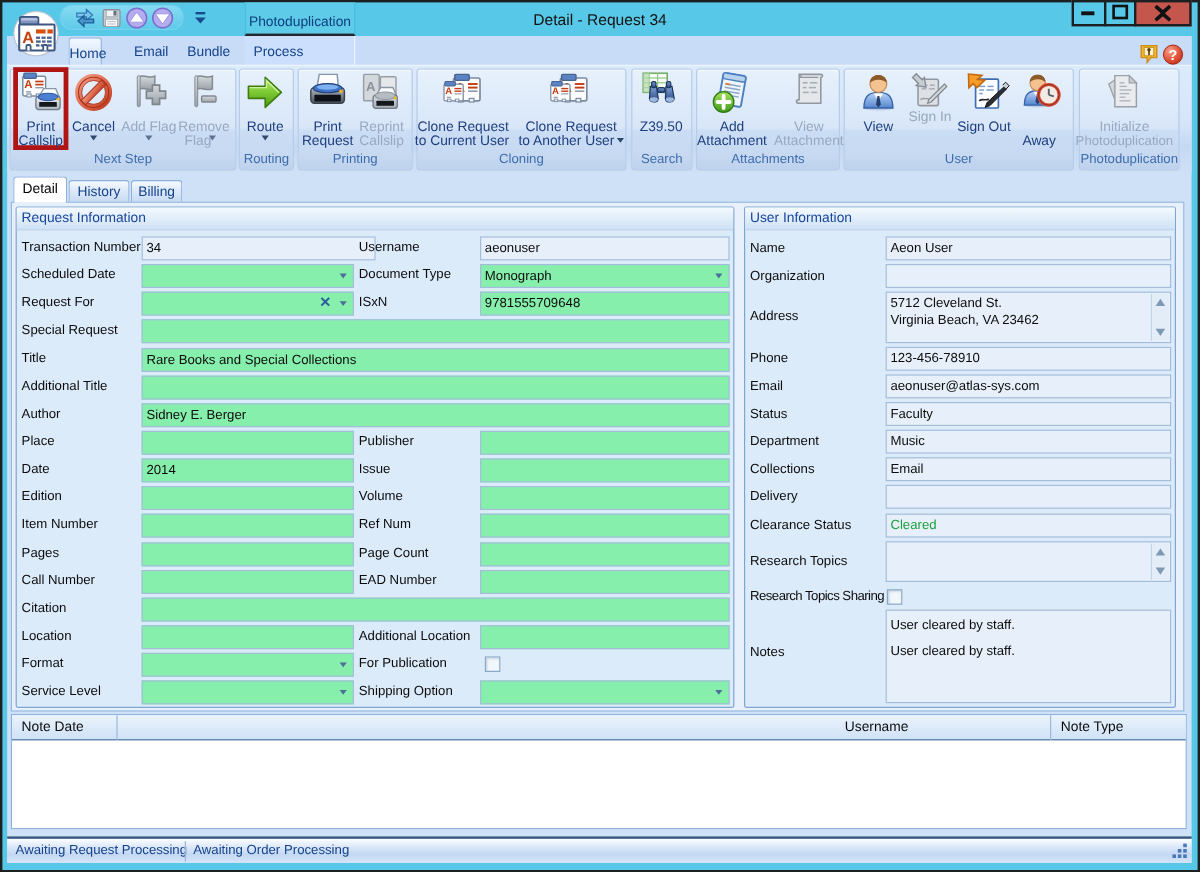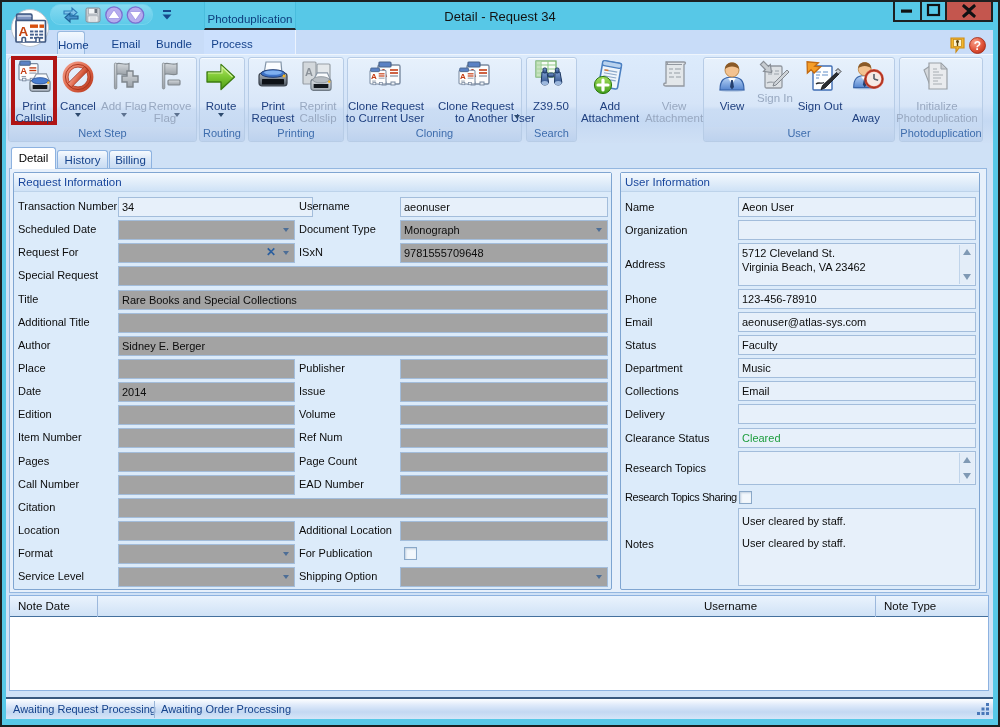--- a/index.html
+++ b/index.html
@@ -26,21 +26,21 @@
 .dda { position:absolute; width:0; height:0; border-left:3.5px solid transparent; border-right:3.5px solid transparent; border-top:4px solid #2d4a6e; transform:translateX(-50%); }
 .dda.dis { border-top-color:#5d7290; }
 .dtab { position:absolute; font-size:11.5px; color:#15428b; text-align:center; border:1px solid #8db2e0; border-bottom:none; border-radius:3px 3px 0 0; background:linear-gradient(#f6fafe,#dcE9f8 45%,#c6daf2); }
 #dtab1 { left:11px; top:147px; width:45px; height:22px; background:#fff; color:#000; line-height:21px; z-index:3; }
 #dtab2 { left:57px; top:150px; width:51px; height:19px; line-height:18px; }
 #dtab3 { left:109px; top:150px; width:43px; height:19px; line-height:18px; }
 #page { position:absolute; left:9px; top:168px; width:978px; height:425px; background:#e7f0fb; border:1px solid #94b7e0; }
 .gbox { position:absolute; border:1px solid #7fa5d1; border-radius:2px; background:#dcebfa; }
 .ghead { position:absolute; left:0; top:0; width:100%; height:19px; background:linear-gradient(#f4f9fe,#cfe2f6); border-bottom:1px solid #bdd3ea; color:#17459c; font-size:11.5px; line-height:19px; padding-left:4px; }
 .lbl { position:absolute; font-size:11px; color:#0c0c0c; white-space:nowrap; }
-.fld { position:absolute; height:20px; background:#a3a3a3; border:1px solid #a3bddb; font-size:11px; color:#0c0c0c; line-height:18px; padding-left:3px; white-space:nowrap; }
+.fld { position:absolute; height:20px; background:#86efac; border:1px solid #a3bddb; font-size:11px; color:#0c0c0c; line-height:18px; padding-left:3px; white-space:nowrap; }
 .ro { background:#e7f0fa; }
 .caret { position:absolute; width:0; height:0; border-left:3.5px solid transparent; border-right:3.5px solid transparent; border-top:4.5px solid #4d6e96; }
 .cbx { position:absolute; width:13px; height:13px; background:#f2f7fc; border:1px solid #8aa8c8; box-shadow:inset 1px 1px 2px rgba(120,150,180,.4); }
 .vsb { position:absolute; right:1px; top:1px; width:15px; background:#e3edf8; border-left:1px solid #c0d4ea; }
 .sbup,.sbdn { position:absolute; left:3px; width:0; height:0; border-left:4.5px solid transparent; border-right:4.5px solid transparent; }
 .sbup { top:4px; border-bottom:6px solid #7f99b4; }
 .sbdn { bottom:4px; border-top:6px solid #7f99b4; }
 #grid { position:absolute; left:9px; top:595px; width:980px; height:96px; background:#fff; border:1px solid #8db2e0; }
 #gridhead { position:absolute; left:0; top:0; width:100%; height:21px; background:linear-gradient(#eaf3fd,#d0e2f6); border-bottom:1px solid #44709d; }
 .gcol { position:absolute; top:0; height:21px; border-right:1px solid #9cb8dc; font-size:11.5px; color:#0c0c0c; line-height:21px; padding-left:8px; }
@@ -114,20 +114,23 @@
     </div>
   <div class="rgroup" style="left:242px;width:96px;">
       <div class="glabel">Printing</div>
     </div>
   <div class="rgroup" style="left:341px;width:175px;">
       <div class="glabel">Cloning</div>
     </div>
   <div class="rgroup" style="left:520px;width:51px;">
       <div class="glabel">Search</div>
     </div>
+  <div class="rgroup" style="left:574px;width:120px;">
+      <div class="glabel">Attachments</div>
+    </div>
   <div class="rgroup" style="left:697px;width:192px;">
       <div class="glabel">User</div>
     </div>
   <div class="rgroup" style="left:893px;width:84px;">
       <div class="glabel">Photoduplication</div>
     </div>
 </div>
 <div class="abs" style="left:11px;top:56px;width:46px;height:69px;border:4px solid #b01414;"></div>
 <svg class="abs" style="left:19px;top:61px;" width="32" height="32" viewBox="0 0 32 32">
     <g transform="translate(0,0) scale(0.8636363636363636)">
@@ -382,21 +385,21 @@
 <div class="dda dis" style="left:177px;top:113px;"></div>
 <div class="btxt" style="left:221px;top:100px;">Route</div>
 <div class="dda" style="left:221px;top:113px;"></div>
 <div class="btxt" style="left:273px;top:100px;">Print</div>
 <div class="btxt" style="left:273px;top:112px;">Request</div>
 <div class="btxt dis" style="left:318px;top:100px;">Reprint</div>
 <div class="btxt dis" style="left:318px;top:112px;">Callslip</div>
 <div class="btxt" style="left:386px;top:100px;">Clone Request</div>
 <div class="btxt" style="left:385px;top:112px;">to Current User</div>
 <div class="btxt" style="left:476px;top:100px;">Clone Request</div>
-<div class="btxt" style="left:472px;top:112px;margin-left:23px;">to Another User</div>
+<div class="btxt" style="left:472px;top:112px;">to Another User</div>
 <div class="dda" style="left:517px;top:115px;"></div>
 <div class="btxt" style="left:551px;top:100px;">Z39.50</div>
 <div class="btxt" style="left:610px;top:100px;">Add</div>
 <div class="btxt" style="left:610px;top:112px;">Attachment</div>
 <div class="btxt dis" style="left:674px;top:100px;">View</div>
 <div class="btxt dis" style="left:674px;top:112px;">Attachment</div>
 <div class="btxt" style="left:732px;top:100px;">View</div>
 <div class="btxt dis" style="left:775px;top:92px;">Sign In</div>
 <div class="btxt" style="left:820px;top:100px;">Sign Out</div>
 <div class="btxt" style="left:866px;top:112px;">Away</div>

